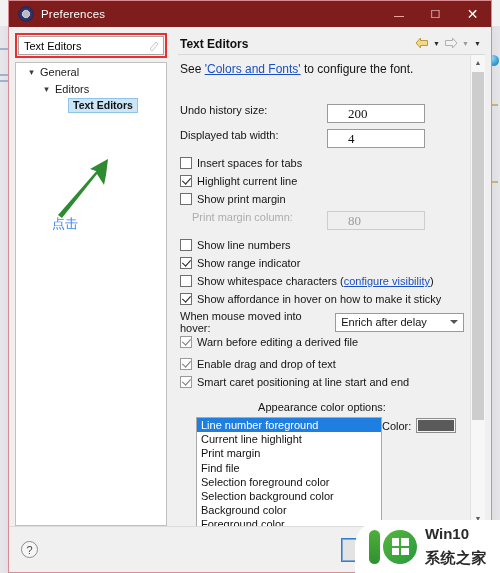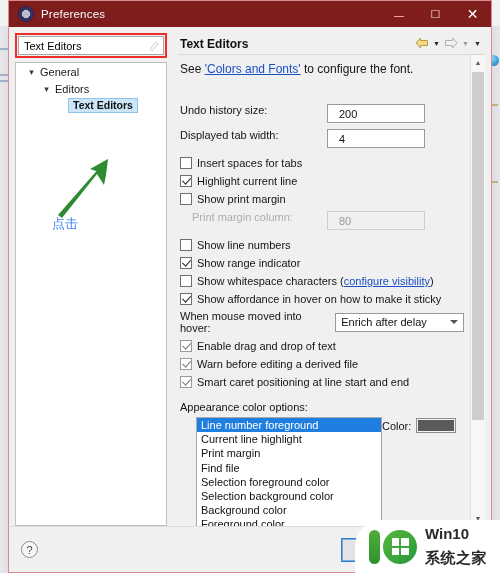--- a/index.html
+++ b/index.html
@@ -191,22 +191,22 @@
 
   .field-row {
     display: flex; align-items: flex-start;
     margin-bottom: 5px; height: 20px;
   }
   .field-label { width: 147px; flex: 0 0 147px; font-size: 11px; color: #141414; }
   .field-input {
     width: 98px; height: 19px;
     border: 1px solid #9a9a9a;
     background: #ffffff;
-    font-family: Liberation Sans, sans-serif; font-size: 11px;
-    color: #101010; padding: 0 11px; outline: none;
+    font-family: Liberation Serif, serif; font-size: 13px;
+    color: #101010; padding: 0 20px; outline: none;
   }
   .field-row.disabled .field-label { color: #adadad; padding-left: 12px; }
   .field-input.disabled {
     background: #efefef; border-color: #cdcdcd; color: #9c9c9c;
   }
 
   .cb-row { display: flex; align-items: center; height: 18px; font-size: 11px; color: #141414; }
   .cb {
     width: 12px; height: 12px; flex: 0 0 12px;
     border: 1px solid #6e6e6e; background: #fff;
@@ -230,21 +230,21 @@
     display: flex; align-items: center; position: relative;
     font-size: 11px; color: #111; padding-left: 5px;
   }
   .combo .arrow {
     position: absolute; right: 5px; top: 6px;
     width: 0; height: 0;
     border-left: 4px solid transparent; border-right: 4px solid transparent;
     border-top: 4px solid #555;
   }
 
-  .section-label { font-size: 11px; color: #141414; margin: 10px 0 4px 0; }
+  .section-label { font-size: 11px; color: #141414; margin: 10px 0 4px 0; text-align: center; }
 
   .list-area { display: flex; align-items: flex-start; padding-left: 16px; }
   .listbox {
     width: 186px; height: 128px;
     background: #ffffff;
     border: 1px solid #aaaaaa;
     overflow: hidden;
   }
   .list-item {
     height: 14.2px; line-height: 14.2px;
@@ -482,27 +482,27 @@
           </div>
 
           <div class="combo-row">
             <span class="combo-label">When mouse moved into hover:</span>
             <div class="combo">
               <span>Enrich after delay</span>
               <span class="arrow"></span>
             </div>
           </div>
 
+          <div class="cb-row">
+            <span class="cb greyed checked"></span>
+            <span>Warn before editing a derived file</span>
+          </div>
           <div class="cb-row" style="margin-top:4px">
             <span class="cb greyed checked"></span>
             <span>Enable drag and drop of text</span>
-          </div>
-          <div class="cb-row">
-            <span class="cb greyed checked"></span>
-            <span>Warn before editing a derived file</span>
           </div>
           <div class="cb-row">
             <span class="cb greyed checked"></span>
             <span>Smart caret positioning at line start and end</span>
           </div>
 
           <div class="section-label">Appearance color options:</div>
 
           <div class="list-area">
             <div class="listbox">

